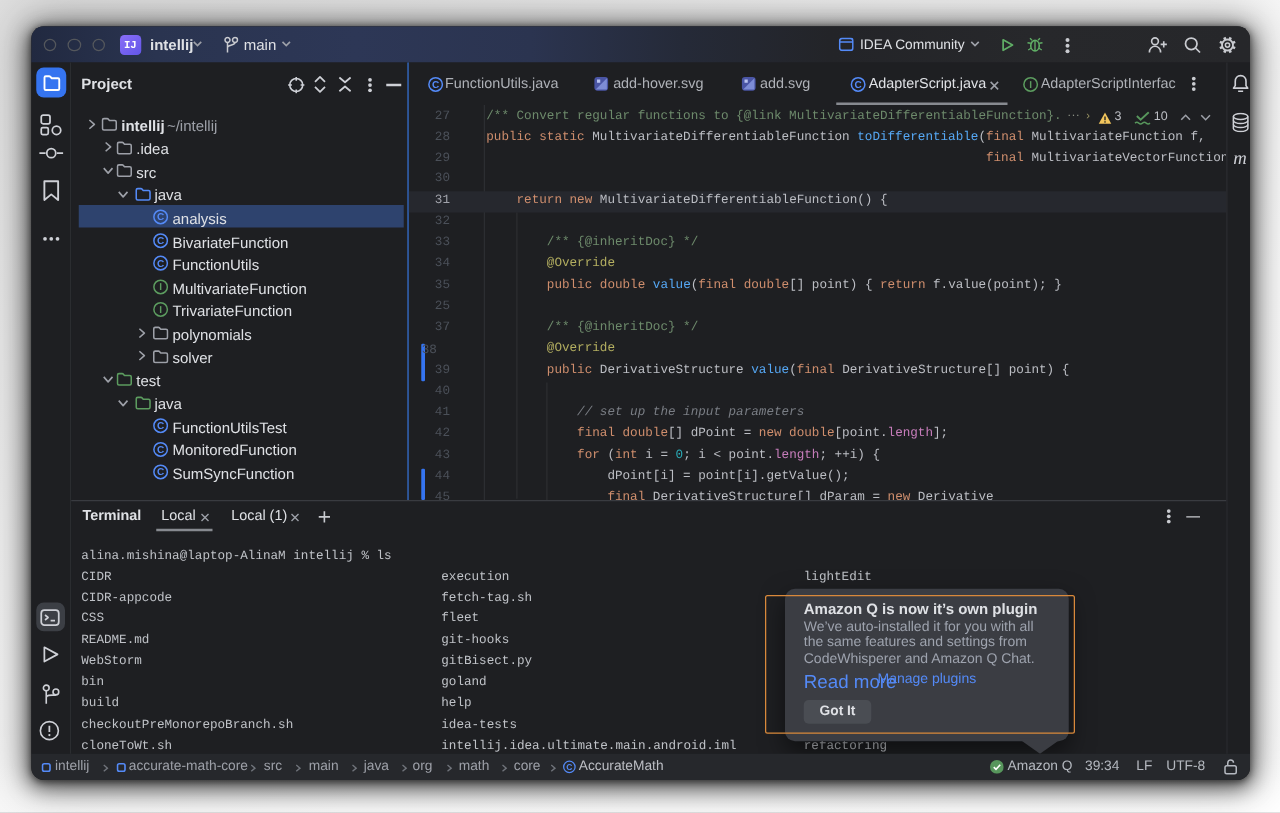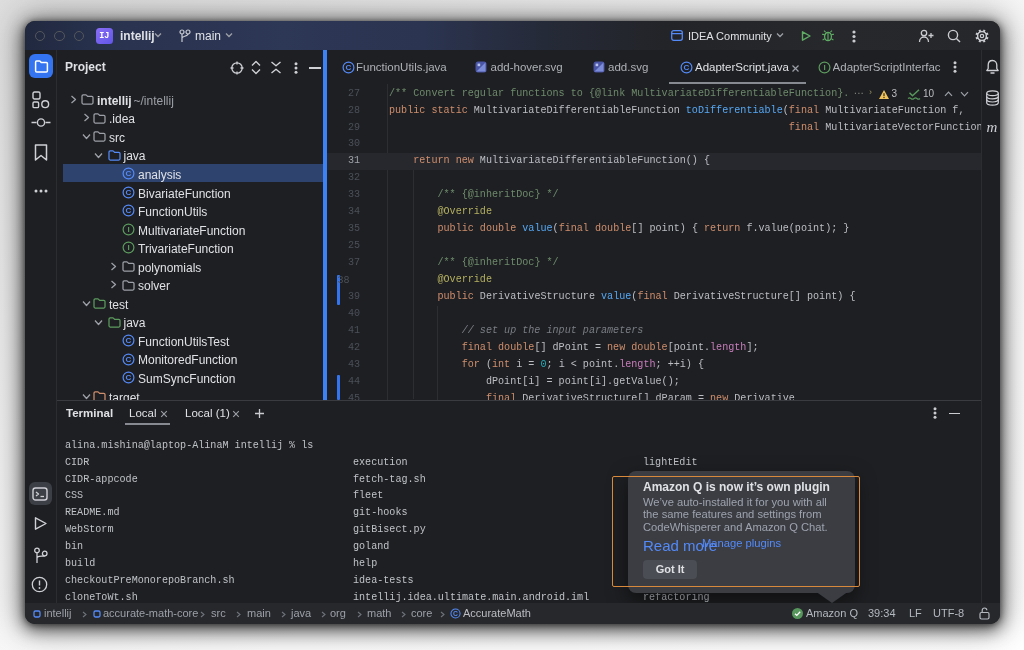--- a/index.html
+++ b/index.html
@@ -12,21 +12,21 @@
 svg{display:block;}
 
 #tb{position:absolute;left:0;top:0;width:975px;height:29px;
  background:linear-gradient(90deg,#212940 0px,#2a3450 100px,#2d3756 260px,#2b3450 400px,#252a38 520px,#232428 640px,#27282b 800px,#26272a 975px);}
 .tl{position:absolute;top:9.5px;width:10.5px;height:10.5px;border-radius:50%;border:1.4px solid #54575c;box-sizing:border-box;}
 .tbtxt{position:absolute;top:7.5px;font-size:12px;color:#dfe1e5;}
 .dim{color:#9da0a8;}
 
 #rail{position:absolute;left:0;top:29px;width:32px;height:553px;background:#1e1f22;border-right:1px solid #2b2d30;box-sizing:border-box;}
 
-#proj{position:absolute;left:32px;top:29px;width:270px;height:349.5px;background:#1e1f22;border-right:4px solid #3b82f6;box-sizing:border-box;overflow:hidden;}
+#proj{position:absolute;left:32px;top:29px;width:270px;height:349.5px;background:#1e1f22;border-right:1px solid #3b82f6;box-sizing:border-box;overflow:hidden;}
 .trow{position:absolute;height:18.55px;line-height:18.55px;font-size:12px;color:#dfe1e5;white-space:nowrap;}
 
 #tabs{position:absolute;left:302px;top:29px;width:654px;height:34px;background:#1e1f22;}
 .tabt{position:absolute;top:10.5px;font-size:11.5px;color:#aeb1b7;white-space:nowrap;}
 
 #ed{position:absolute;left:302px;top:63px;width:654px;height:315.5px;background:#1e1f22;overflow:hidden;}
 .cl{position:absolute;left:62px;margin:0;font-family:"Liberation Mono",monospace;font-size:10.1px;line-height:16.95px;color:#bcbec4;white-space:pre;}
 .ln{position:absolute;left:0;width:33px;text-align:right;font-family:"Liberation Mono",monospace;font-size:10.1px;line-height:16.95px;color:#4b5059;}
 .k{color:#cf8e6d;}.fn{color:#56a8f5;}.cm{color:#7a7e85;font-style:italic;}.cmd{color:#6d8a6b;}
 .an{color:#b3ae60;}.nm{color:#2aacb8;}.fl{color:#c77dbb;margin-top:10px;}
@@ -292,29 +292,20 @@
           <text x="6.5" y="9.3" text-anchor="middle" font-family="Liberation Sans" font-size="8" font-weight="bold" fill="#548af7">C</text>
         </svg>
         <span class="abs" style="left:81px;top:2px;">MonitoredFunction</span>
       </div>
 <div class="trow" style="left:0;top:318.0px;width:270px;">
         <svg class="abs" style="left:64.5px;top:3.2px;" width="13" height="13" viewBox="0 0 13 13">
           <circle cx="6.5" cy="6.5" r="5.4" stroke="#548af7" stroke-width="1.2" fill="none"></circle>
           <text x="6.5" y="9.3" text-anchor="middle" font-family="Liberation Sans" font-size="8" font-weight="bold" fill="#548af7">C</text>
         </svg>
         <span class="abs" style="left:81px;top:2px;">SumSyncFunction</span>
-      </div>
-<div class="trow" style="left:0;top:336.5px;width:270px;">
-        <svg class="abs" style="left:24.5px;top:6.5px;" width="9" height="7" viewBox="0 0 9 7">
-          <path d="M1 1.5 L4.5 5.5 L8 1.5" stroke="#9da0a8" stroke-width="1.3" fill="none" stroke-linejoin="round"></path>
-        </svg>
-        <svg class="abs" style="left:35.5px;top:3.5px;" width="13" height="12" viewBox="0 0 13 12">
-          <path d="M1 3 L1 9.8 C1 10.5 1.5 11 2.2 11 L10.8 11 C11.5 11 12 10.5 12 9.8 L12 4.6 C12 3.9 11.5 3.4 10.8 3.4 L6.6 3.4 L5.4 2.1 C5.25 1.95 5.1 1.9 4.9 1.9 L2.2 1.9 C1.5 1.9 1 2.4 1 3 Z" stroke="#cf8e6d" stroke-width="1.25" fill="none" stroke-linejoin="round"></path>
-        </svg>
-        <span class="abs" style="left:52px;top:2px;">target</span>
       </div>
 </div>
 <div id="tabs">
  <svg class="abs" style="left:14.8px;top:11px;" width="13" height="13" viewBox="0 0 13 13">
         <circle cx="6.5" cy="6.5" r="5.4" stroke="#548af7" stroke-width="1.2" fill="none"></circle>
         <text x="6.5" y="9.3" text-anchor="middle" font-family="Liberation Sans" font-size="8" font-weight="bold" fill="#548af7">C</text>
       </svg>
  <div class="tabt" style="left:29px;top:10.5px;">FunctionUtils.java</div>
  <svg class="abs" style="left:148px;top:11px;" width="12" height="12" viewBox="0 0 12 12">
         <rect x="0.5" y="0.5" width="11" height="11" rx="2.5" fill="#4a55a5"></rect>

